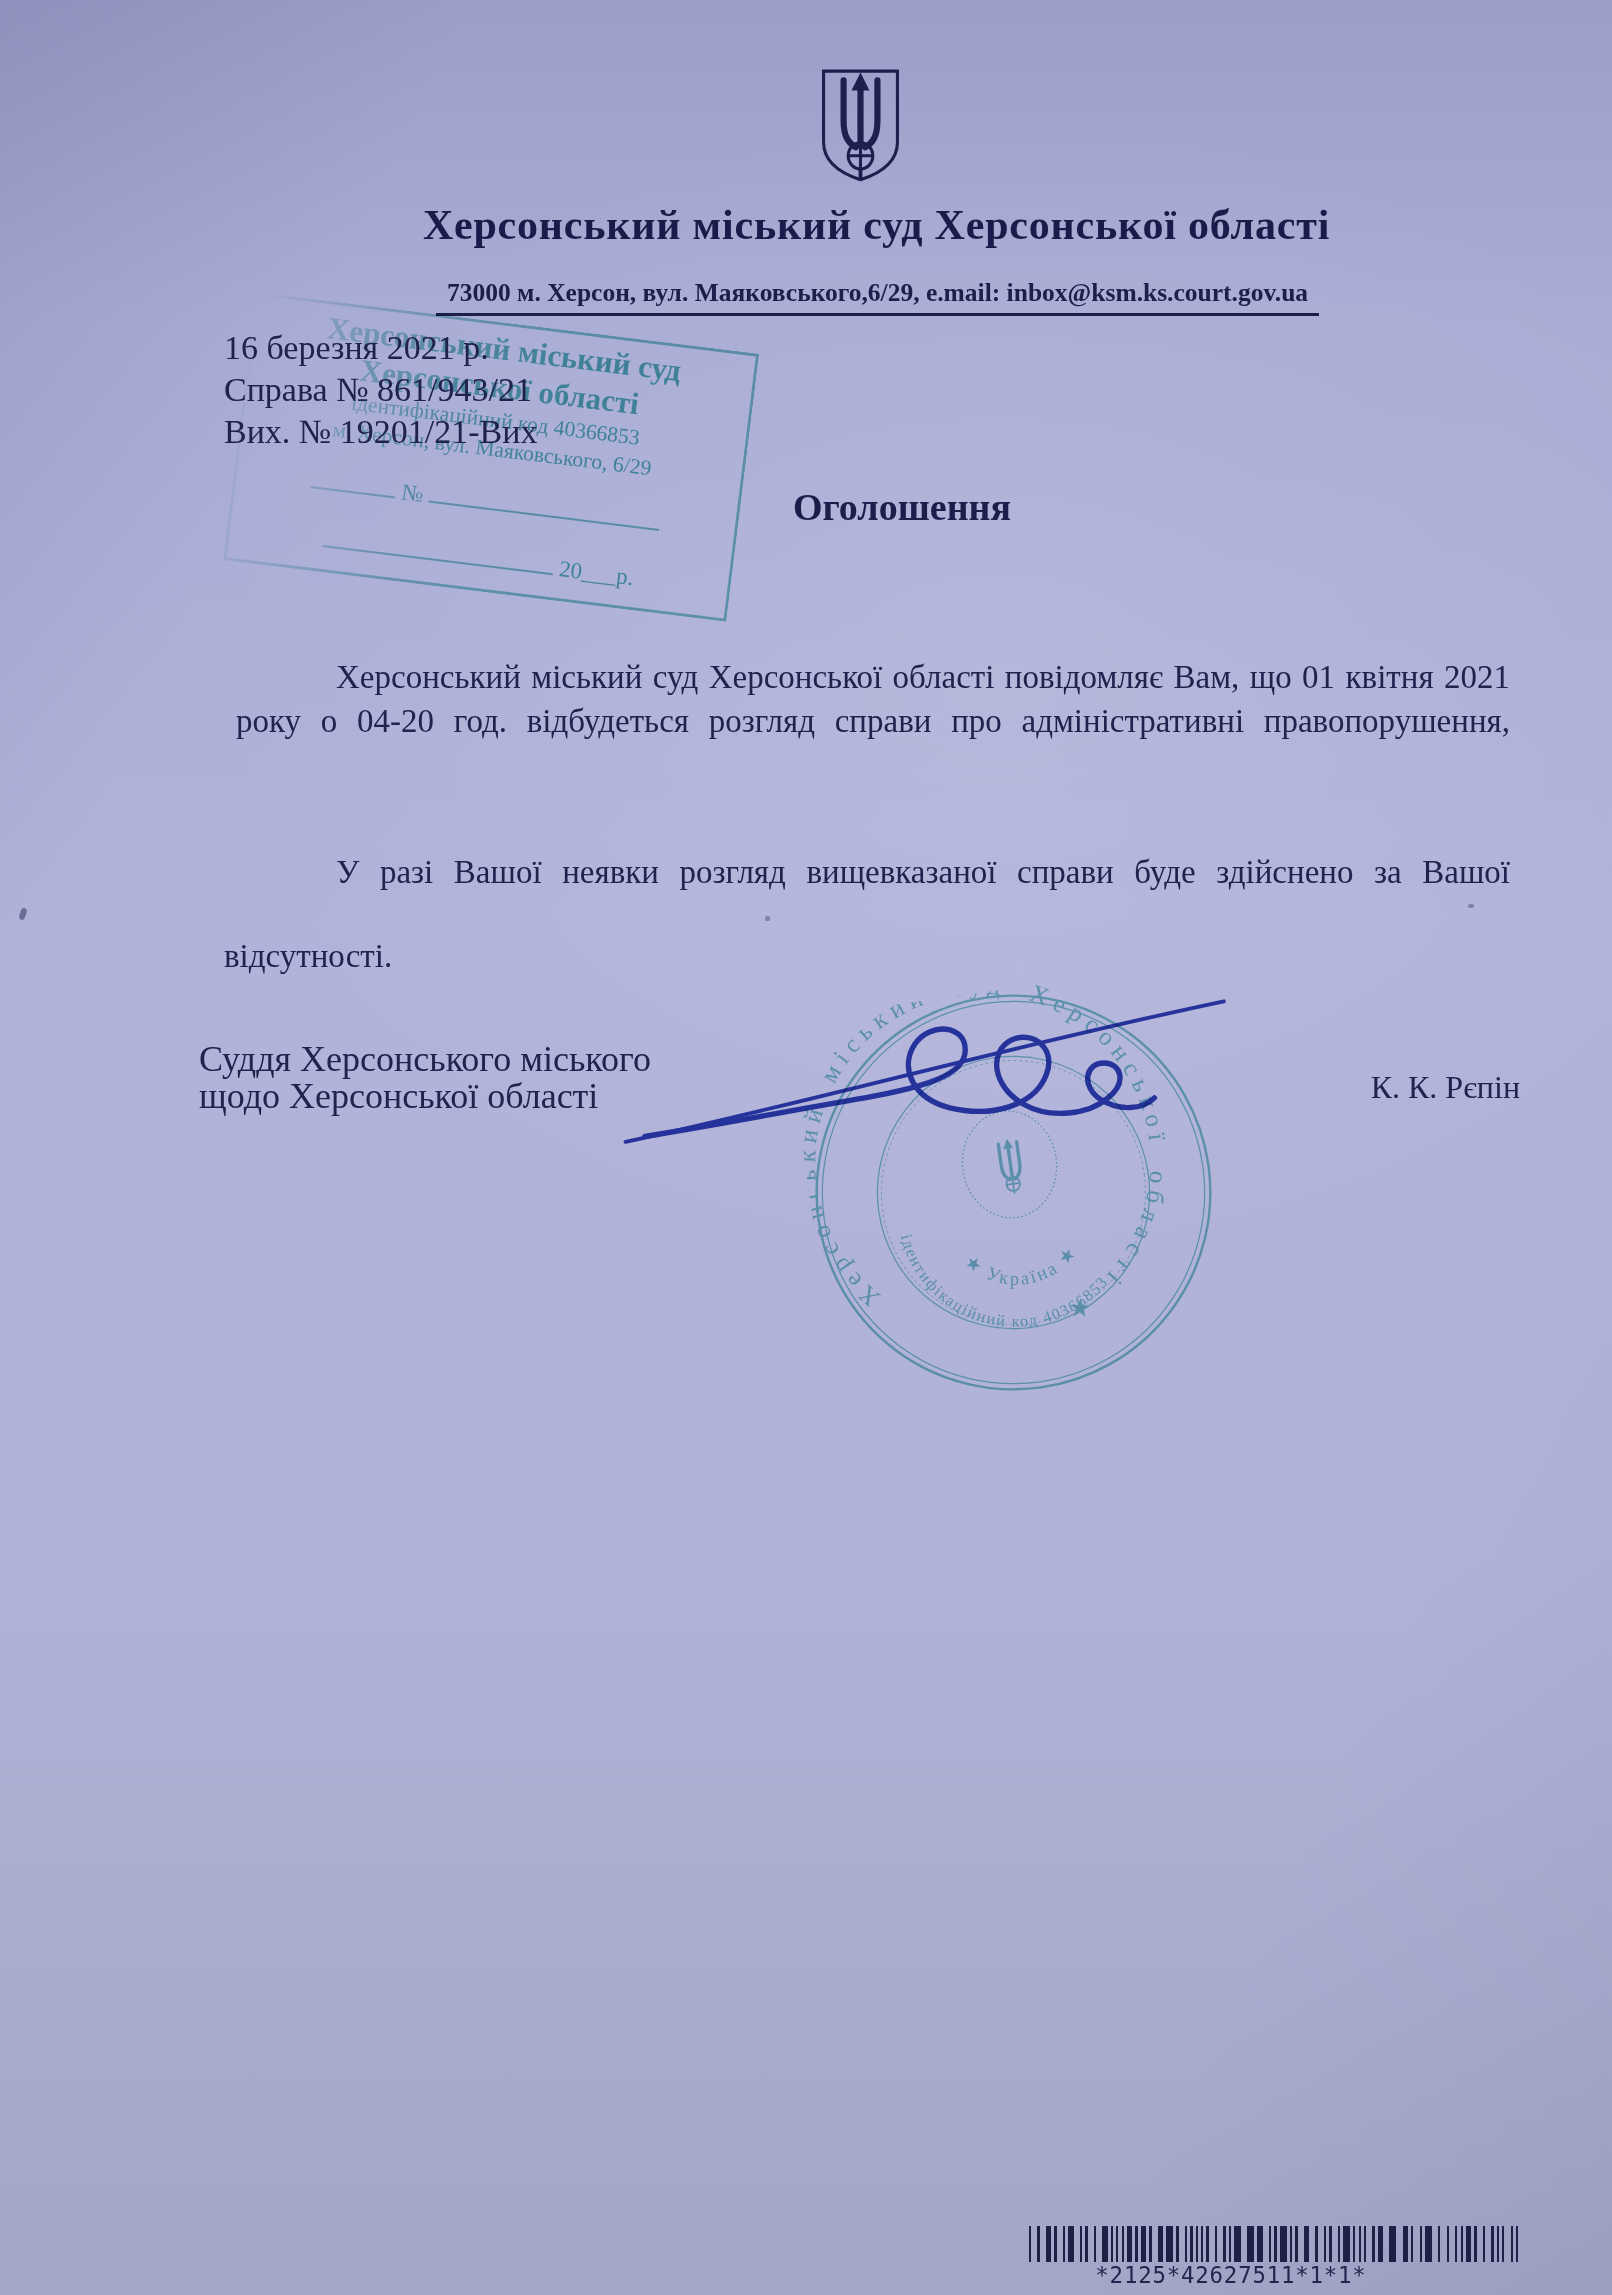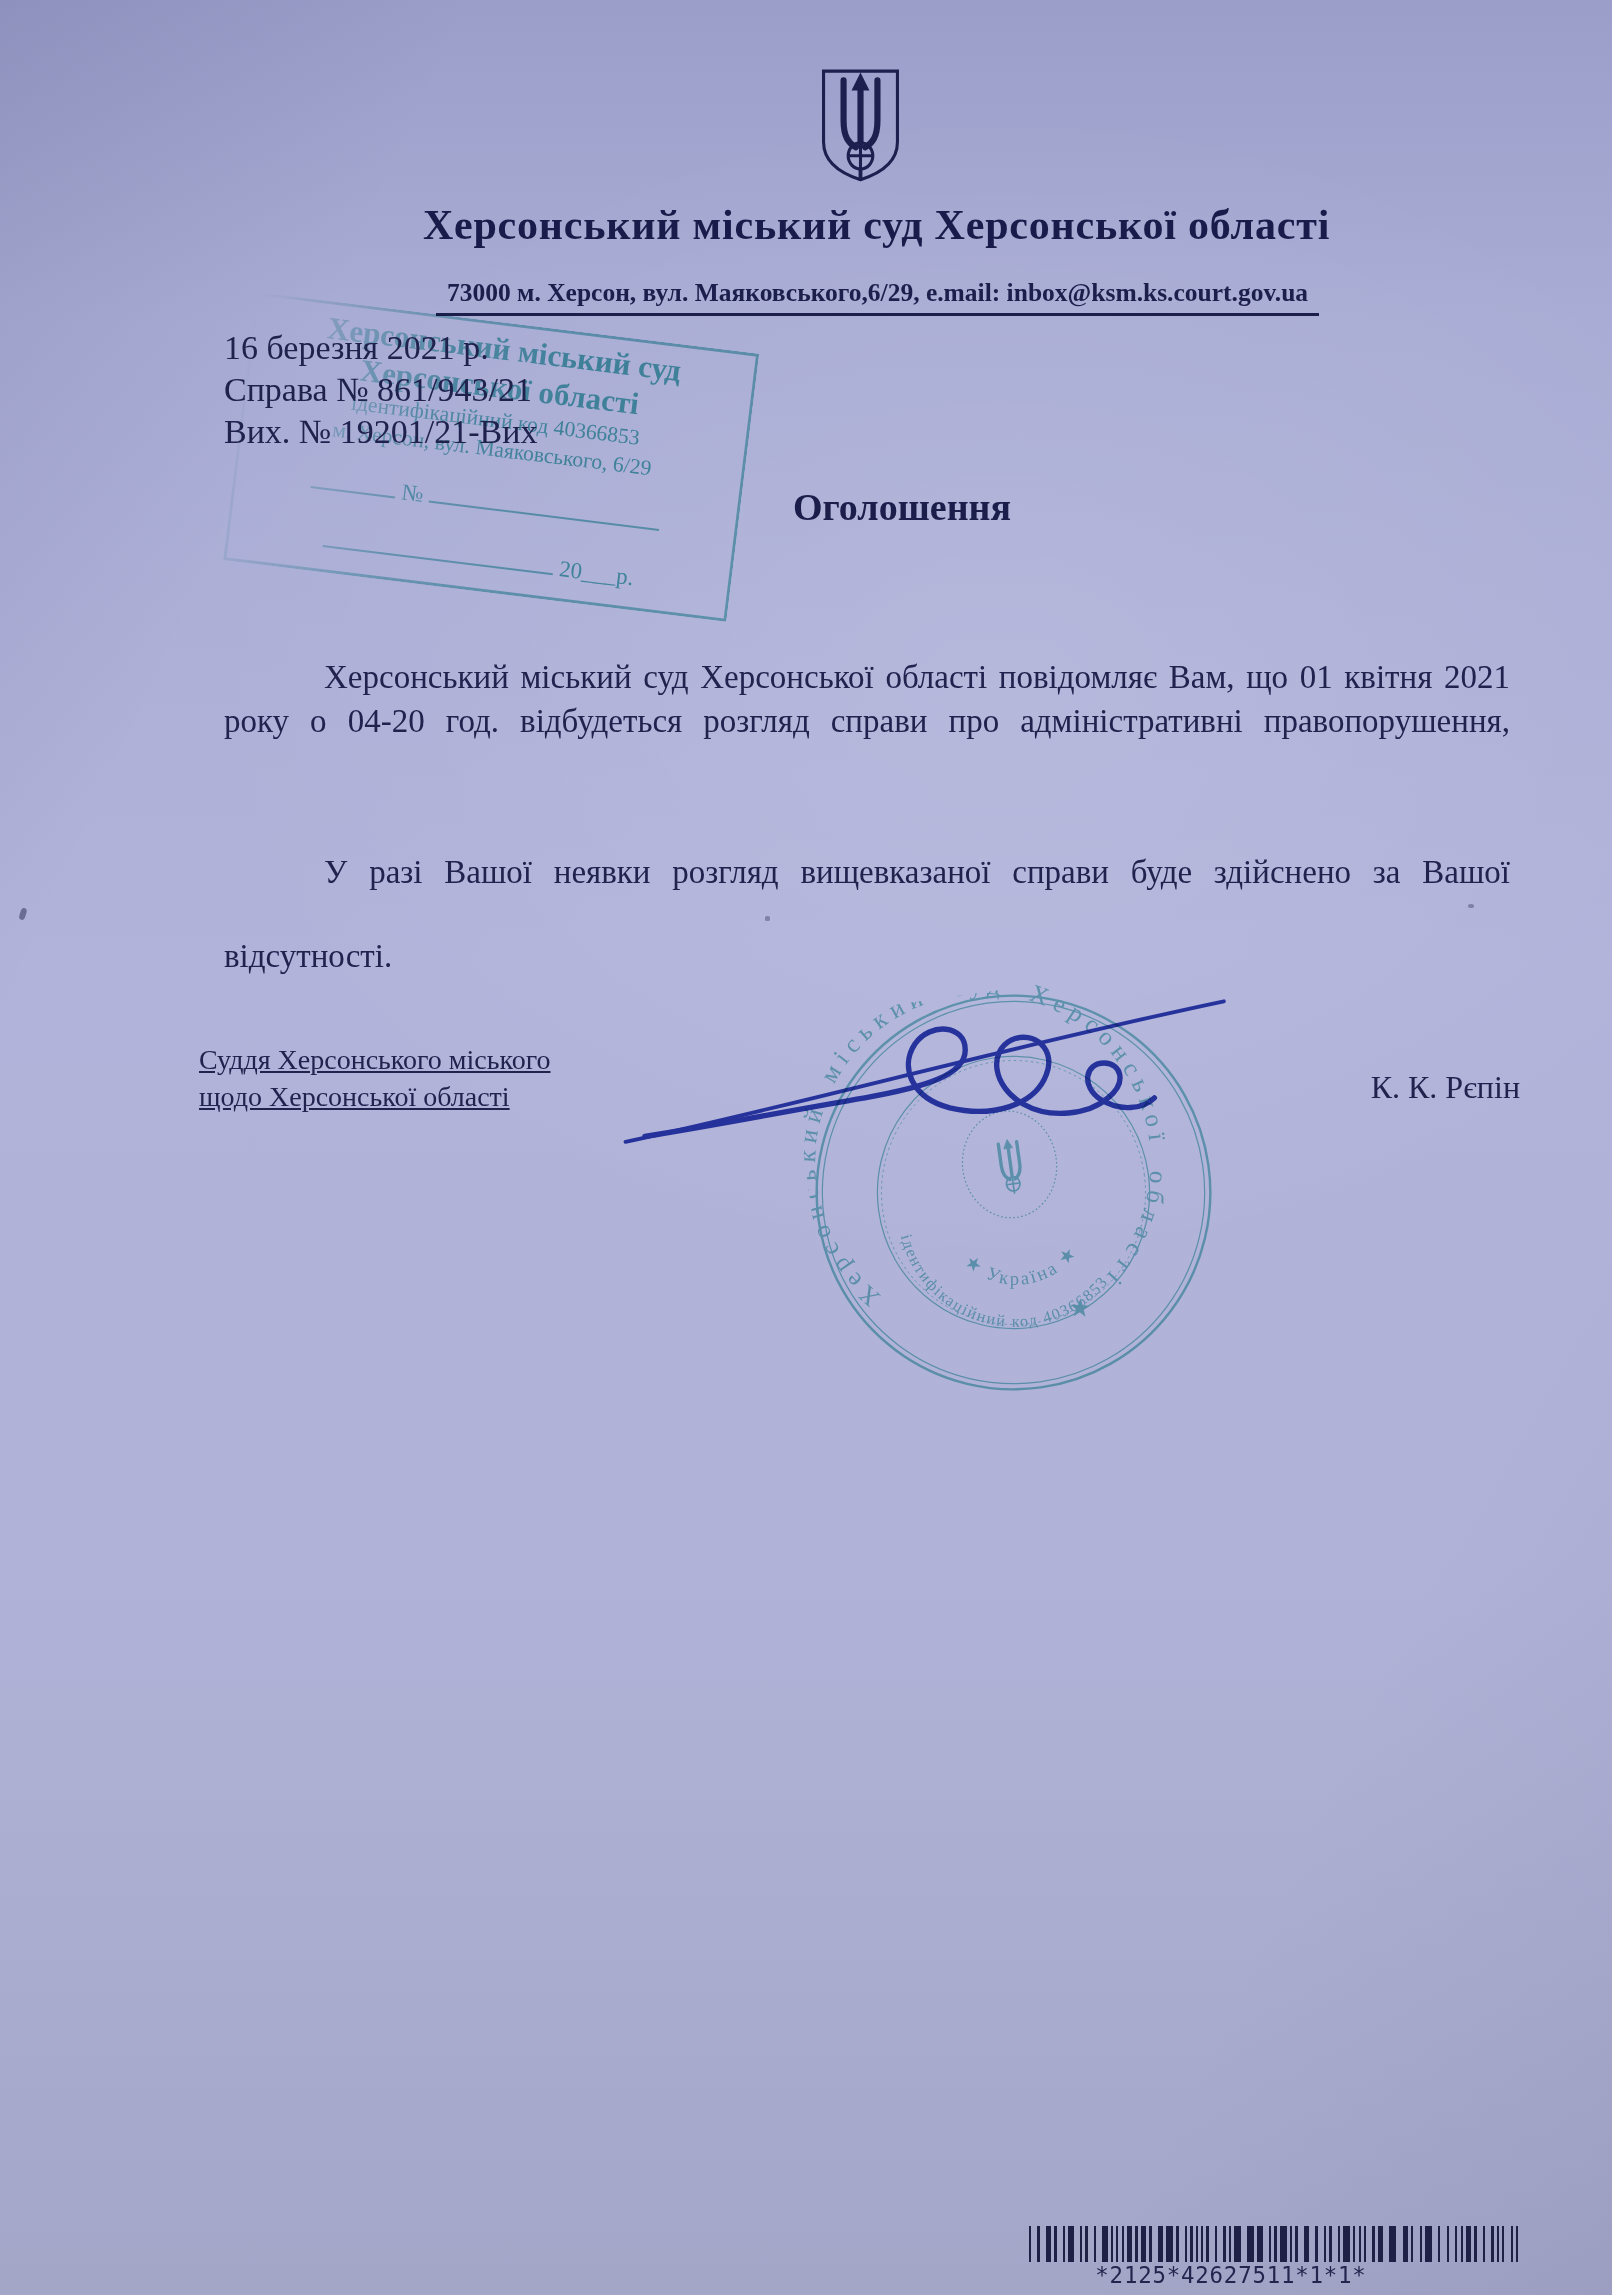--- a/index.html
+++ b/index.html
@@ -36,28 +36,28 @@
   .rect-stamp .r3{font-size:21.6px;line-height:29px;}
   .rect-stamp .r4{font-size:21.6px;line-height:29px;}
   .rect-stamp .num-row{margin-top:23px;font-size:23px;line-height:31px;}
   .rect-stamp .yr-row{margin-top:26px;font-size:23px;line-height:31px;}
   .rule{display:inline-block;border-bottom:2.3px solid rgba(47,168,163,.8);height:20px;vertical-align:baseline;}
   
   .doc-heading{left:0;top:485px;width:1804px;text-align:center;font-weight:bold;font-size:38px;color:#1b1d4b;}
   .addressee{left:411px;top:579px;font-weight:bold;font-size:36px;color:#1b1d4b;}
   
   .para{left:224px;width:1286px;color:#21234f;font-size:33px;}
-  .jline{text-align:justify;text-align-last:justify;height:44px;line-height:44px;}
+  .jline{text-align:justify;text-align-last:justify;height:44px;line-height:44px;margin-left:12px;}
   .jline.ind{padding-left:100px;}
   .lline{text-align:left;height:44px;line-height:44px;margin-top:36px;}
   .p1{top:655px;}
   .p2{top:848px;}
   .p2 .jline,.p2 .lline{height:48px;line-height:48px;}
   
-  .sig-role{left:199px;top:1041px;font-size:28px;line-height:37px;color:#21234f;z-index:3;text-decoration:underline;}
+  .sig-role{left:199px;top:1041px;font-size:36px;line-height:37px;color:#21234f;z-index:3;}
   .sig-name{left:995px;top:1069px;width:525px;text-align:right;font-size:32px;color:#21234f;z-index:3;}
   
   .round-stamp{left:811px;top:990px;width:405px;height:405px;z-index:2;
     mix-blend-mode:multiply;opacity:.60;transform:rotate(-8deg);}
   .sig-scrawl{left:602px;top:982px;width:657px;height:193px;z-index:4;mix-blend-mode:multiply;}
   
   .speck{background:#33355e;border-radius:40%;opacity:.55;}
   
   .barcode{left:1029px;top:2226px;width:507px;height:36px;display:flex;align-items:stretch;overflow:hidden;z-index:3;}
   .barcode div{background:#1e2046;flex:0 0 auto;}

